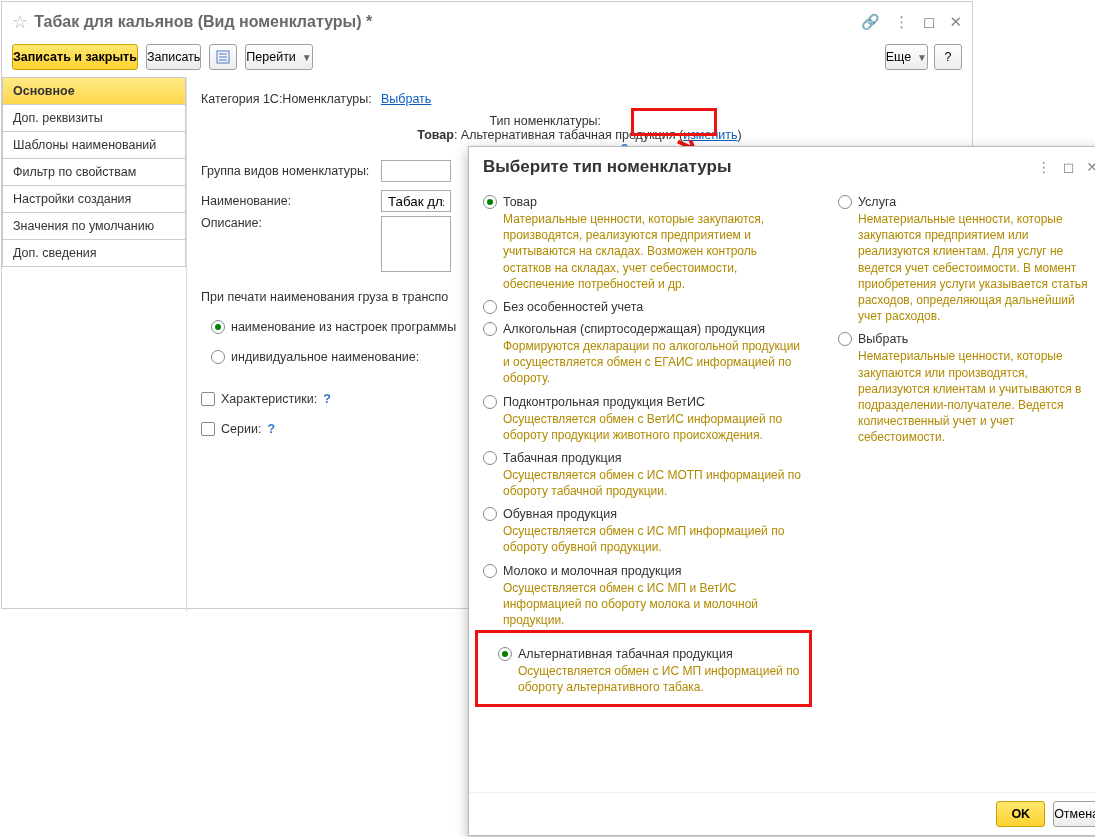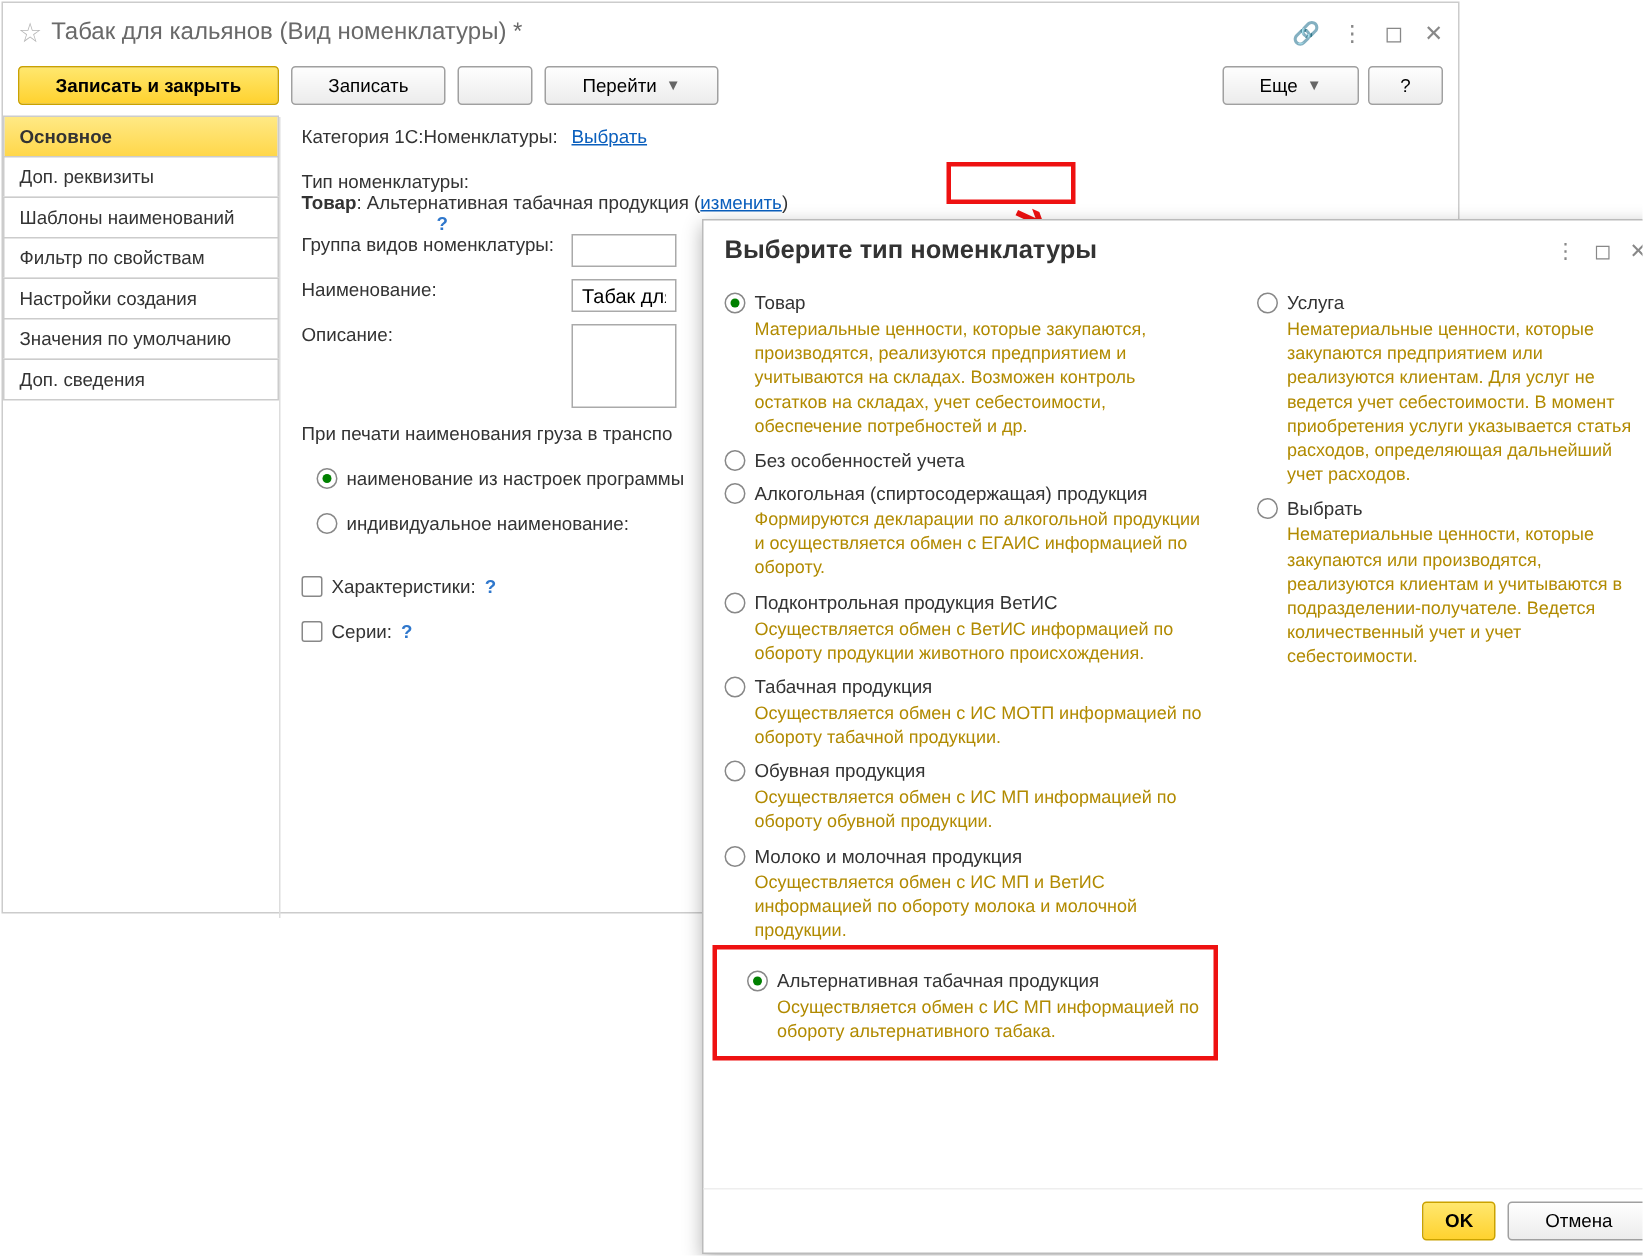--- a/index.html
+++ b/index.html
@@ -2,38 +2,38 @@
 <html><head>
 <meta charset="utf-8">
 <style>
   * { box-sizing: border-box; }
   body { margin:0; padding:0; font-family: Arial, sans-serif; font-size:13px; background:#fff; color:#333; width:1095px; height:837px; position:relative;}
   
   
   .main-window { position:absolute; top:1px; left:1px; width:972px; height:608px; border:1px solid #ccc; background:#fff; }
   .mw-header { display:flex; align-items:center; padding:6px 10px 0 10px; height:34px; }
   .star { color:#b7b7b7; font-size:18px; margin-right:6px; }
-  .mw-title { font-size:16px; color:#696969; font-weight:normal; }
+  .mw-title { font-size:16px; color:#696969; font-weight:bold; }
   .mw-header-right { margin-left:auto; display:flex; gap:14px; color:#888; font-size:15px;}
   .mw-header-right span{cursor:pointer;}
   
   .toolbar { display:flex; align-items:center; padding:8px 10px; gap:8px; }
-  .btn { border:1px solid #a0a0a0; border-radius:3px; background:linear-gradient(#fefefe,#ececec); height:26px; padding:0 24px; font-size:12.5px; display:inline-flex; align-items:center; cursor:pointer; }
+  .btn { border:1px solid #a0a0a0; border-radius:3px; background:linear-gradient(#fefefe,#ececec); height:26px; padding:0 0; font-size:12.5px; display:inline-flex; align-items:center; cursor:pointer; }
   .btn-primary { background:linear-gradient(#ffe76e,#ffd22f); border-color:#caa200; font-weight:bold;}
   .btn-icon { width:28px; justify-content:center; }
   .btn .chev { margin-left:6px; font-size:10px; color:#666;}
   .toolbar .right { margin-left:auto; display:flex; gap:6px;}
 
   .mw-body { display:flex; height: calc(100% - 72px);}
   .sidebar { width:185px; border-right:1px solid #ddd; }
   .sidebar .item { padding:6px 10px; border:1px solid #ccc; margin:-1px 0 0 0; background:#fff; cursor:pointer; font-size:12.5px;}
   .sidebar .item.active { background:linear-gradient(#ffe985,#ffd74a); font-weight:bold;}
 
   .form-area { flex:1; padding:6px 14px; font-size:12.5px;}
-  .form-row { display:flex; min-height:30px;}
+  .form-row { display:flex; align-items:center; min-height:30px;}
   .form-row .lbl { width:180px; color:#333;}
   .link { color:#0a5fbd; text-decoration:underline; cursor:pointer;}
   .inline-txt { color:#333;}
   .txt-input { border:1px solid #aaa; height:22px; padding:0 6px; background:#fff;}
   .desc-box { border:1px solid #aaa; height:56px; width:100%; background:#fff;}
   
   .radio { width:14px; height:14px; border:1px solid #888; border-radius:50%; margin-right:6px; display:inline-flex; align-items:center; justify-content:center; flex: 0 0 14px;}
   .radio.checked::after{content:""; width:6px; height:6px; background:#008000; border-radius:50%; display:block;}
   .cbx { width:14px;height:14px;border:1px solid #888;border-radius:2px;margin-right:6px;display:inline-block;flex:0 0 14px;}
   .hint{color:#2f77cc;margin-left:6px;font-weight:bold;cursor:pointer;}

